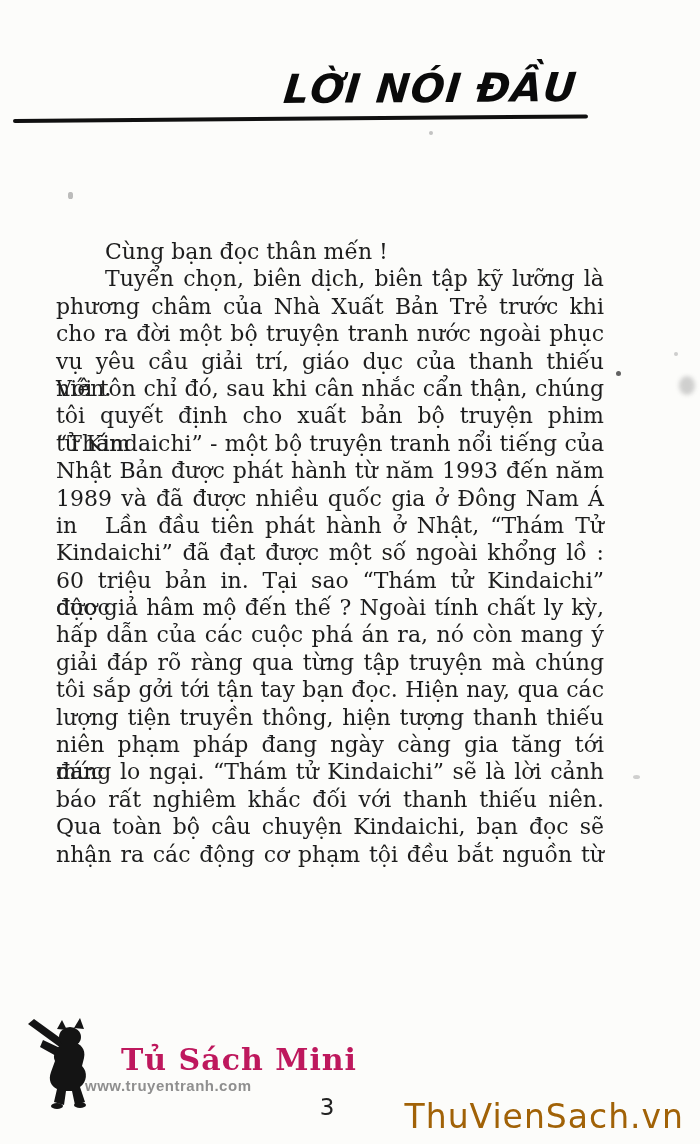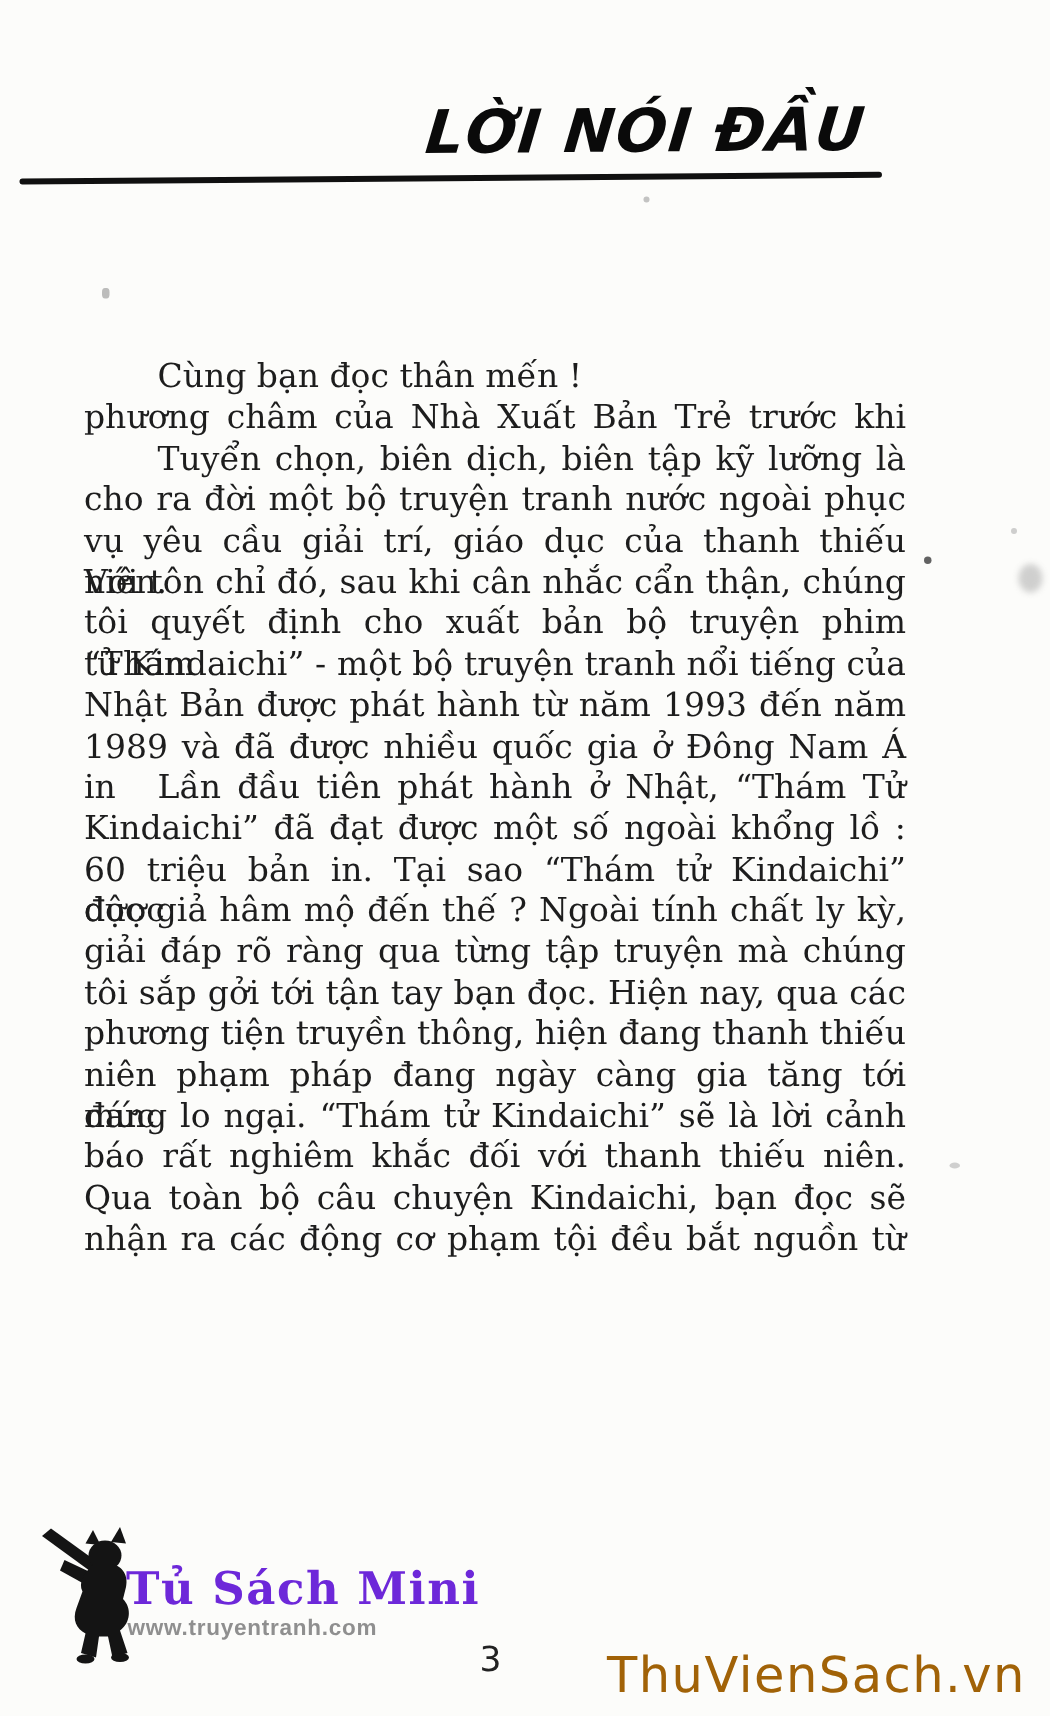--- a/index.html
+++ b/index.html
@@ -33,22 +33,23 @@
   .line { text-align:justify; text-align-last:justify; height:27.4px; overflow:visible; white-space:nowrap0; }
   .line.plain { text-align-last:left; }
   .line.indent { padding-left:49px; }
 
   
   .logo { position:absolute; left:24px; top:1016px; width:280px; height:100px; }
   .mascot { position:absolute; left:0; top:0; width:76px; height:94px; }
   .series {
     position:absolute; left:60px; top:26px;
     font-family:"DejaVu Serif","Liberation Serif",serif;
-    font-weight:bold; font-size:30px; color:#6d28d9; letter-spacing:1px;
+    font-weight:bold; font-size:30px; color:#be185d; letter-spacing:1px;
     white-space:nowrap;
+    padding-left:37px;
   }
   .website {
     position:absolute; left:61px; top:61px;
     font-family:Liberation Sans, sans-serif;
     font-weight:bold; font-size:15px; letter-spacing:0.5px; color:#8f8f8f;
     white-space:nowrap;
   }
   .pagenum {
     position:absolute; left:314px; top:1094px; width:26px; text-align:center;
     font-family:"DejaVu Sans","Liberation Sans",sans-serif;
@@ -72,36 +73,37 @@
 </head>
 <body>
 
 <div class="page">
 
   <h1 class="title">LỜI NÓI ĐẦU</h1>
   <div class="rule"></div>
 
   <div class="body-text">
     <div class="line indent plain">Cùng bạn đọc thân mến !</div>
+    <div class="line indent">Tuyển chọn, biên dịch, biên tập kỹ lưỡng là</div>
     <div class="line">phương châm của Nhà Xuất Bản Trẻ trước khi</div>
-    <div class="line indent">Tuyển chọn, biên dịch, biên tập kỹ lưỡng là</div>
     <div class="line">cho ra đời một bộ truyện tranh nước ngoài phục</div>
     <div class="line">vụ yêu cầu giải trí, giáo dục của thanh thiếu niên.</div>
     <div class="line">Với tôn chỉ đó, sau khi cân nhắc cẩn thận, chúng</div>
     <div class="line">tôi quyết định cho xuất bản bộ truyện phim “Thám</div>
     <div class="line">tử Kindaichi” - một bộ truyện tranh nổi tiếng của</div>
     <div class="line">Nhật Bản được phát hành từ năm 1993 đến năm</div>
     <div class="line">1989 và đã được nhiều quốc gia ở Đông Nam Á in</div>
     <div class="line indent">Lần đầu tiên phát hành ở Nhật, “Thám Tử</div>
     <div class="line">Kindaichi” đã đạt được một số ngoài khổng lồ :</div>
     <div class="line">60 triệu bản in. Tại sao “Thám tử Kindaichi” được</div>
     <div class="line">độc giả hâm mộ đến thế ? Ngoài tính chất ly kỳ,</div>
+    <div class="line">hấp dẫn của các cuộc phá án ra, nó còn mang ý</div>
     <div class="line">giải đáp rõ ràng qua từng tập truyện mà chúng</div>
     <div class="line">tôi sắp gởi tới tận tay bạn đọc. Hiện nay, qua các</div>
-    <div class="line">phương tiện truyền thông, hiện đang thanh thiếu</div>
+    <div class="line">lượng tiện truyền thông, hiện tượng thanh thiếu</div>
     <div class="line">niên phạm pháp đang ngày càng gia tăng tới mức</div>
     <div class="line">đáng lo ngại. “Thám tử Kindaichi” sẽ là lời cảnh</div>
     <div class="line">báo rất nghiêm khắc đối với thanh thiếu niên.</div>
     <div class="line">Qua toàn bộ câu chuyện Kindaichi, bạn đọc sẽ</div>
     <div class="line">nhận ra các động cơ phạm tội đều bắt nguồn từ</div>
   </div>
 
   <div class="logo">
     <svg class="mascot" viewBox="0 0 76 92" aria-hidden="true">
       <g fill="#141414">

